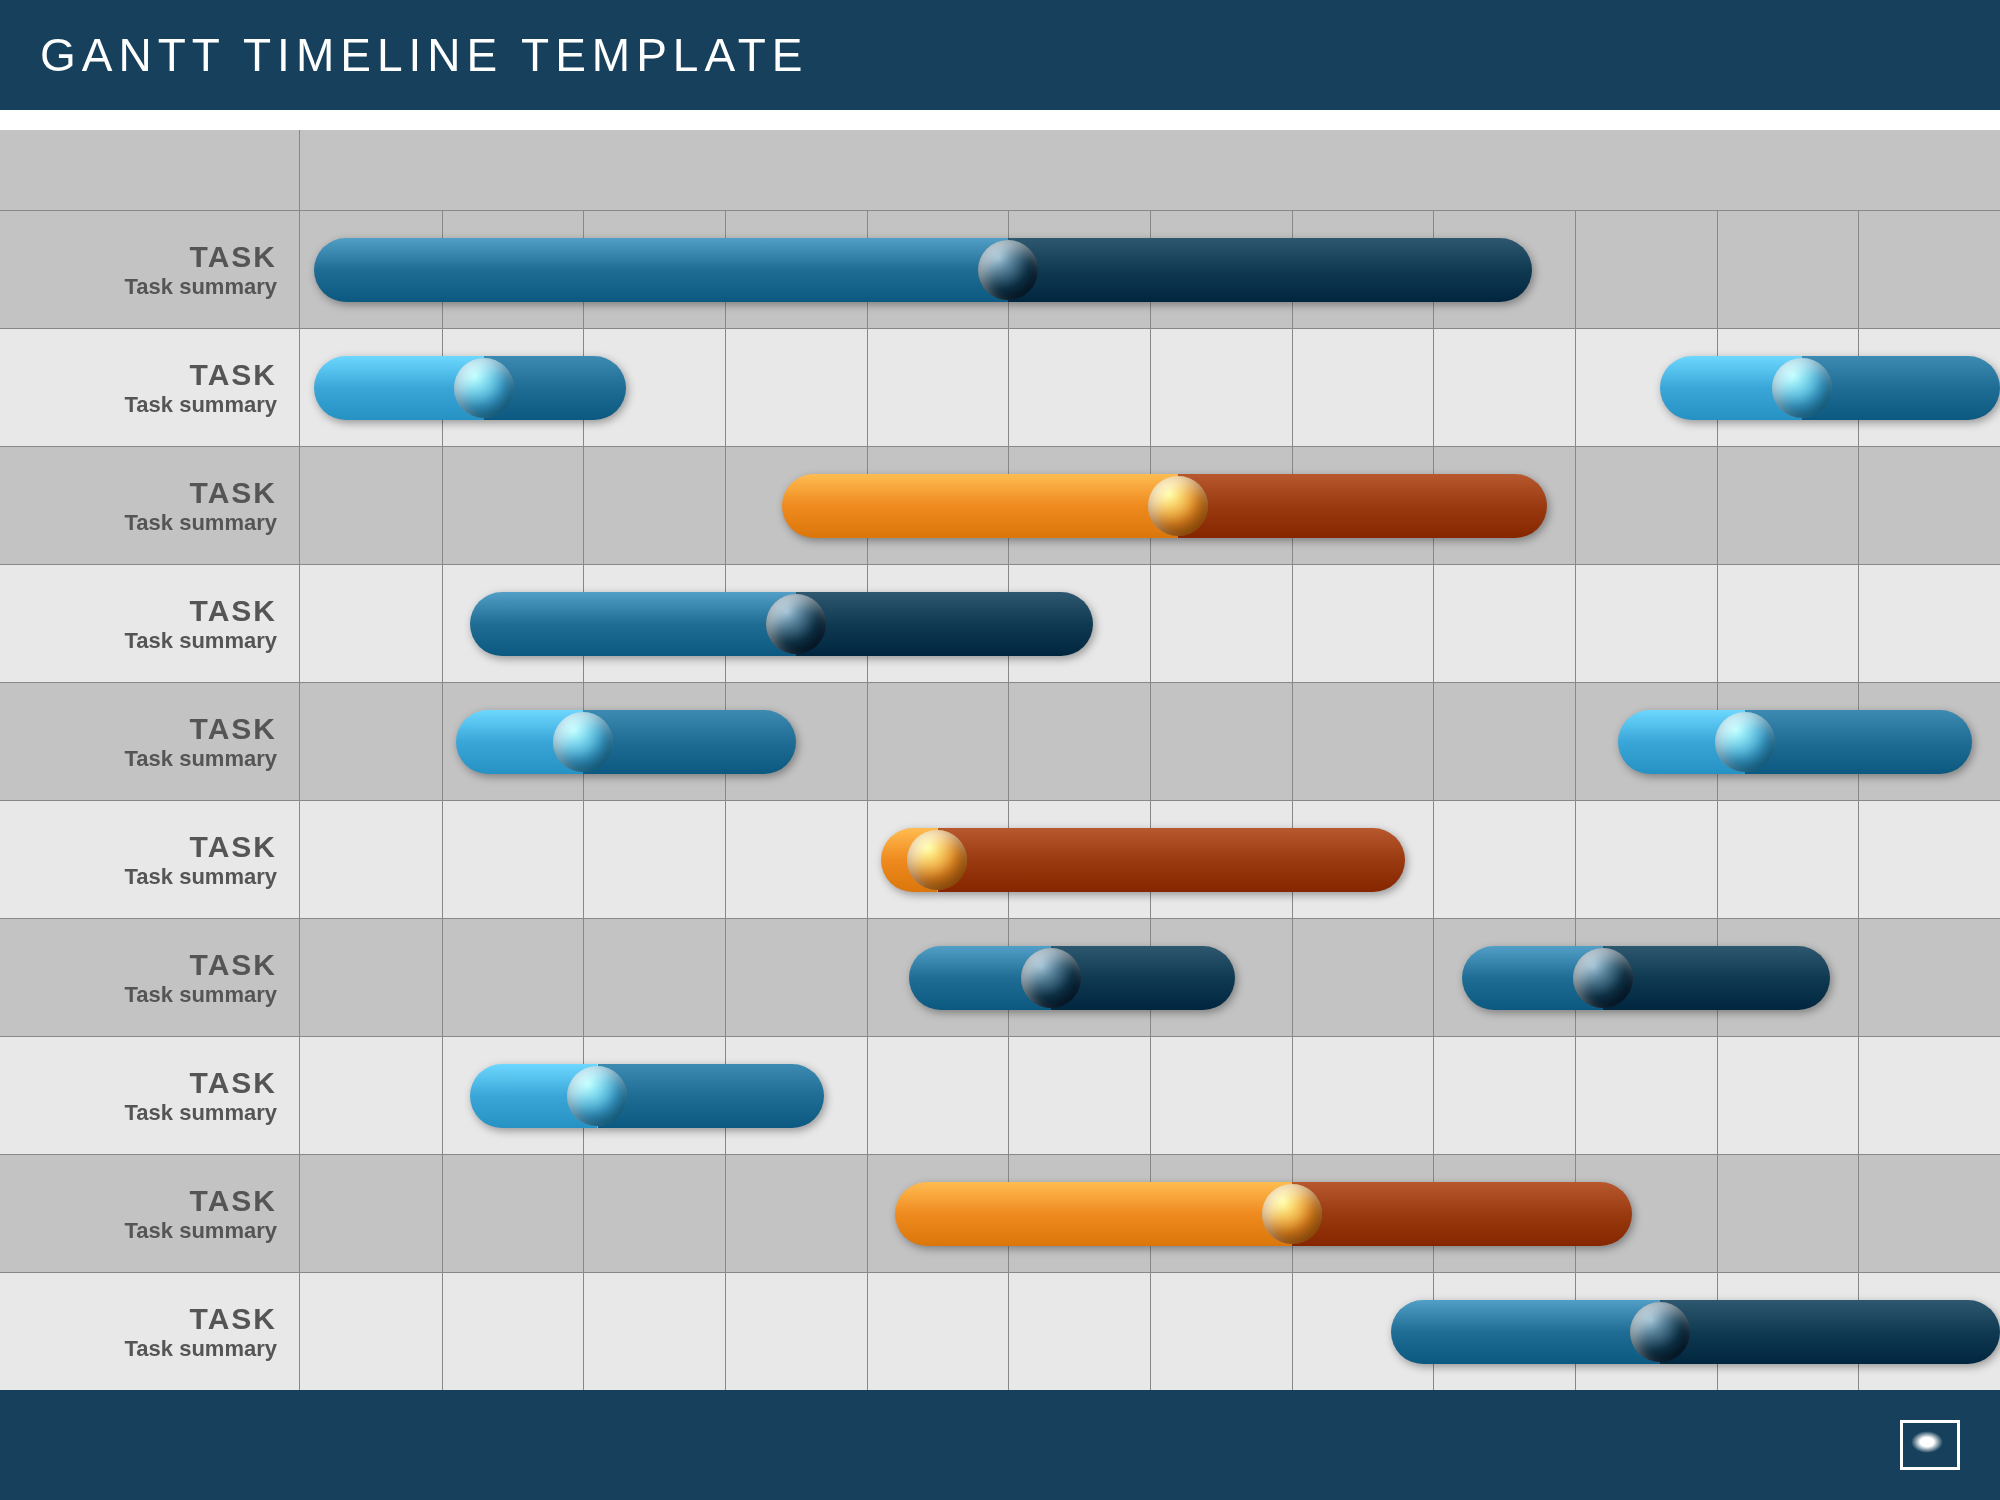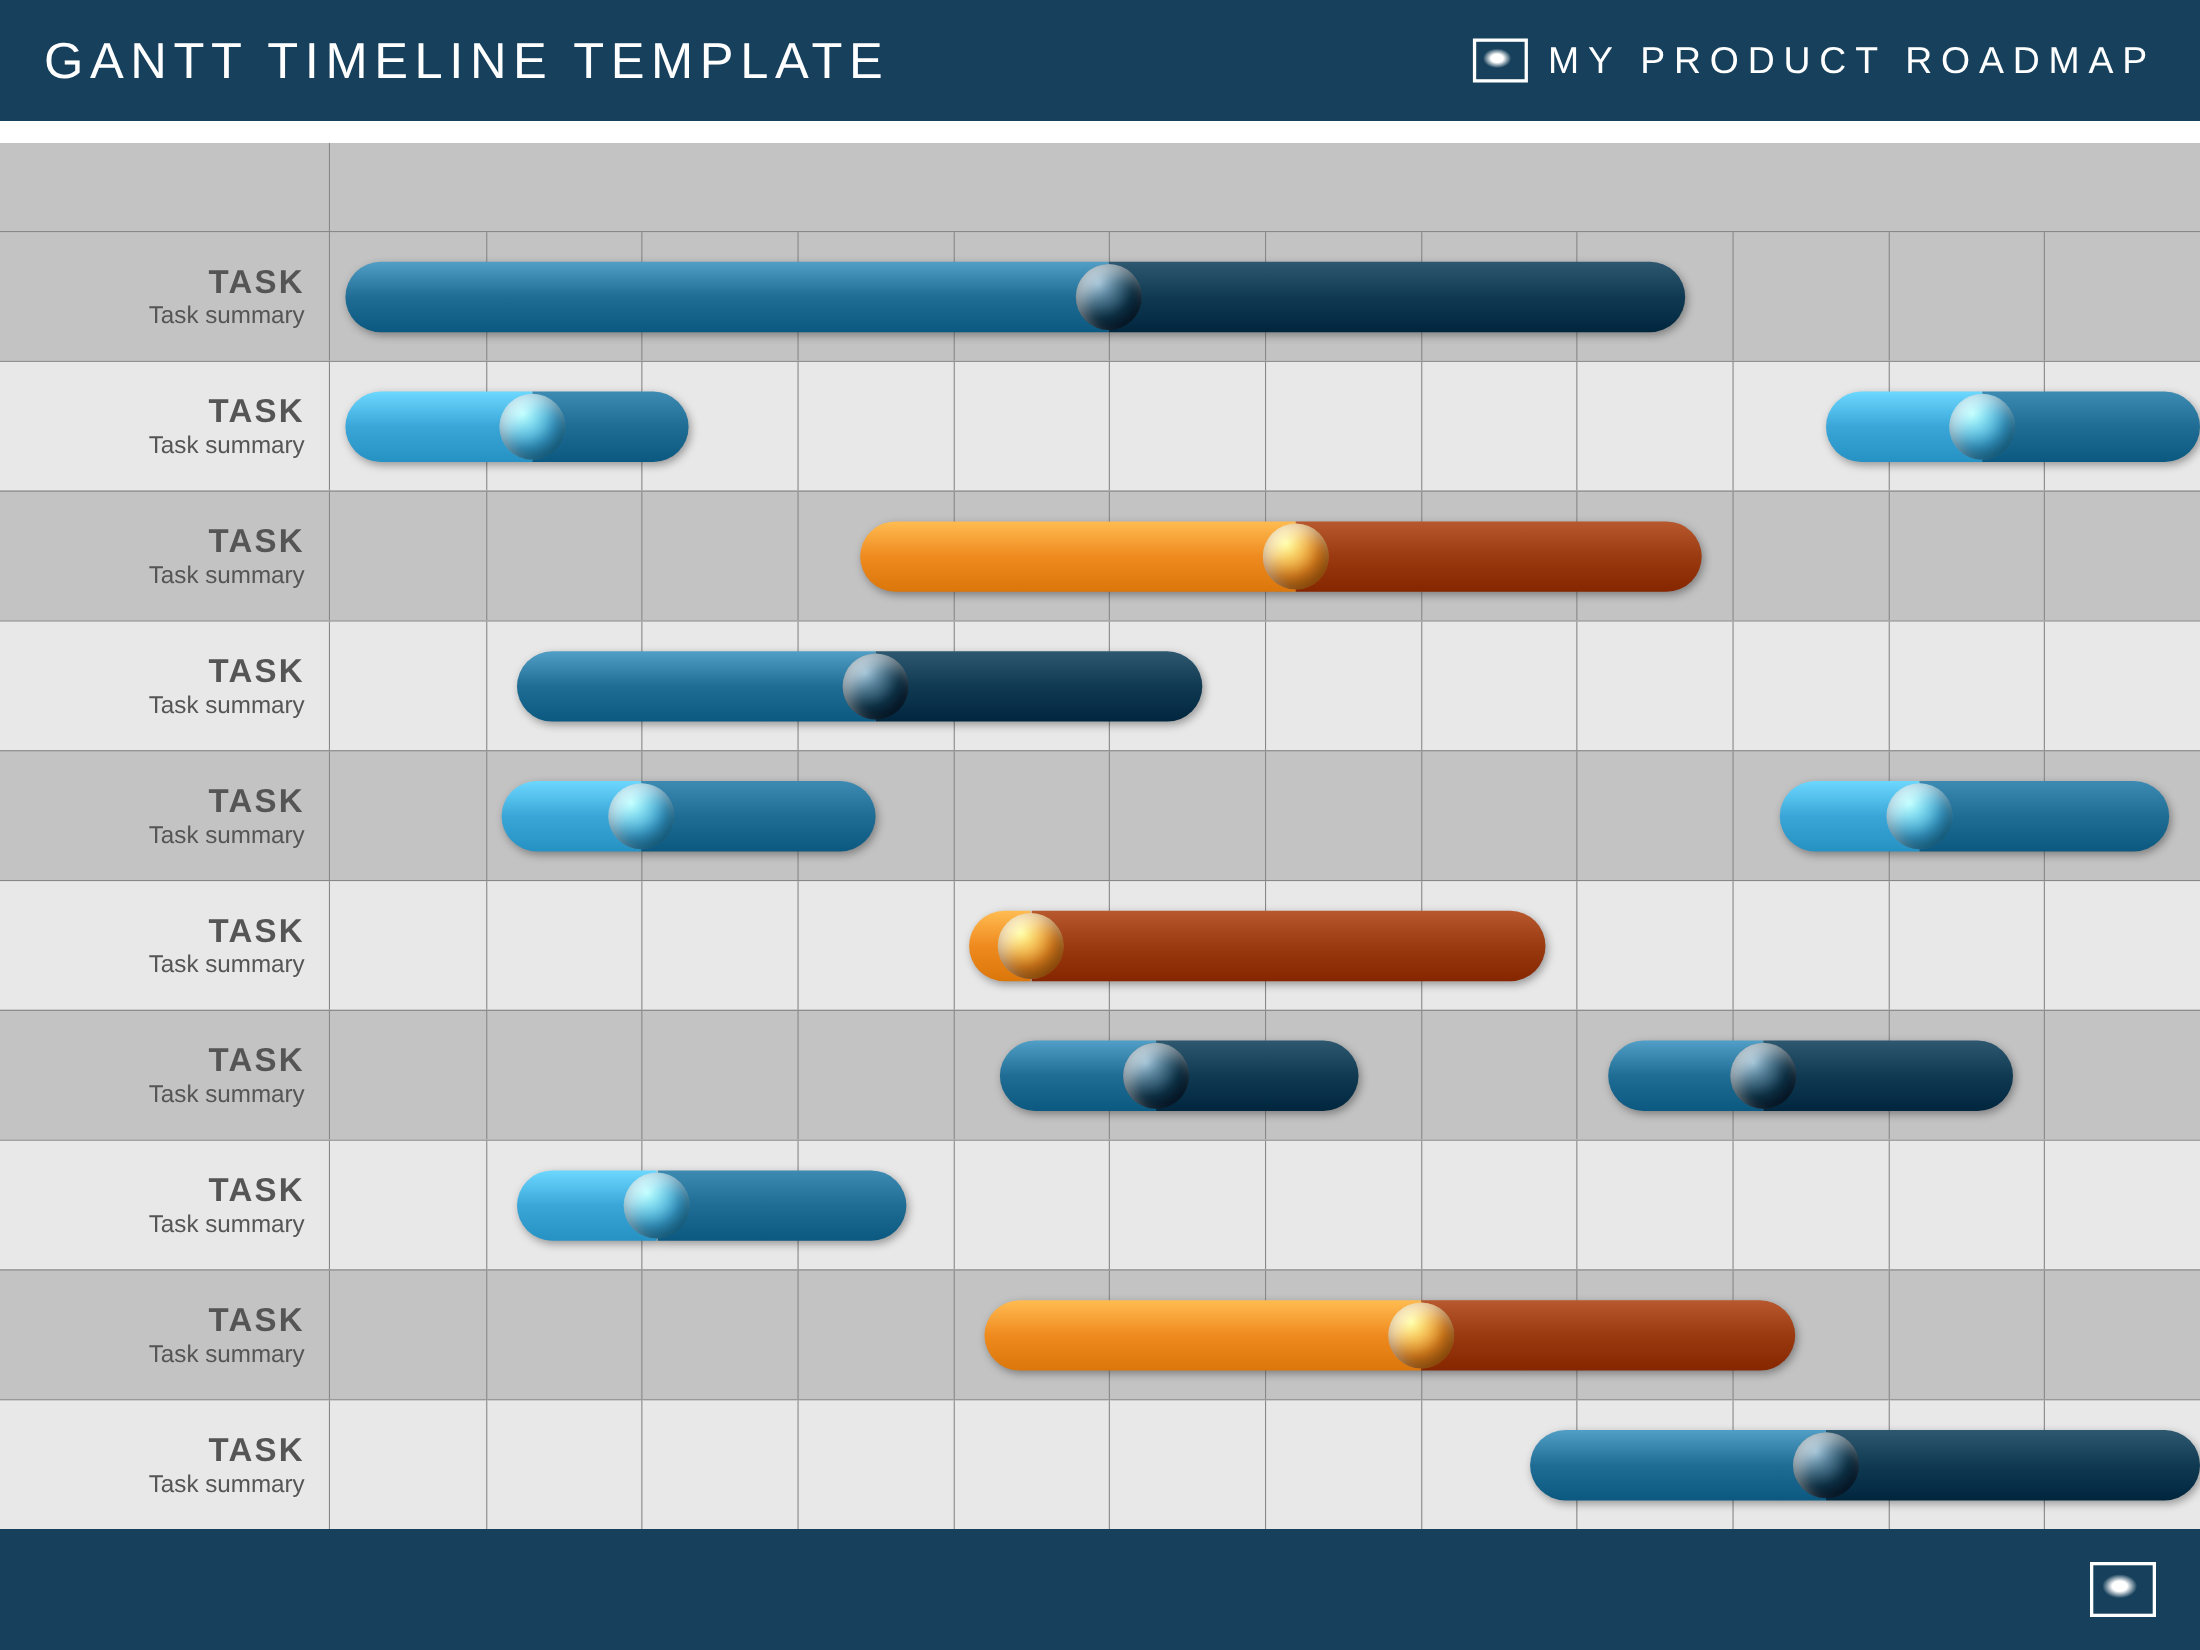--- a/index.html
+++ b/index.html
@@ -97,21 +97,21 @@
     flex-shrink: 0;
     display: flex;
     flex-direction: column;
     justify-content: center;
     align-items: flex-end;
     padding-right: 22px;
     color: #555;
     border-right: 1px solid #888;
   }
   .task-label .t-name { font-size: 30px; font-weight: 700; letter-spacing: 2px;}
-  .task-label .t-sum { font-size: 22px; font-weight: 400; text-align: right; }
+  .task-label .t-sum { font-size: 22px; font-weight: 700; text-align: right; }
   .task-track {
     flex: 1;
     position: relative;
   }
   .grid-line {
     position: absolute;
     top: 0; bottom: 0;
     width: 1px;
     background: #888;
   }
@@ -169,24 +169,20 @@
     width: 32px; height: 22px;
     background: radial-gradient(ellipse at center, #fff 30%, transparent 70%);
     border-radius: 50% 0 0 0;
   }
 </style>
 </head>
 <body>
 
 <div class="header">
   <div class="header-title">GANTT TIMELINE TEMPLATE</div>
-  <div class="header-brand">
-    <span class="brand-icon"></span>
-    <span>MY PRODUCT ROADMAP</span>
-  </div>
 </div>
 
 <div class="gap"></div>
 
 <div class="chart-area">
   <div class="month-header">
     <div class="label-col"></div>
   </div>
   <div class="rows" id="rows">
       <div class="task-row">

